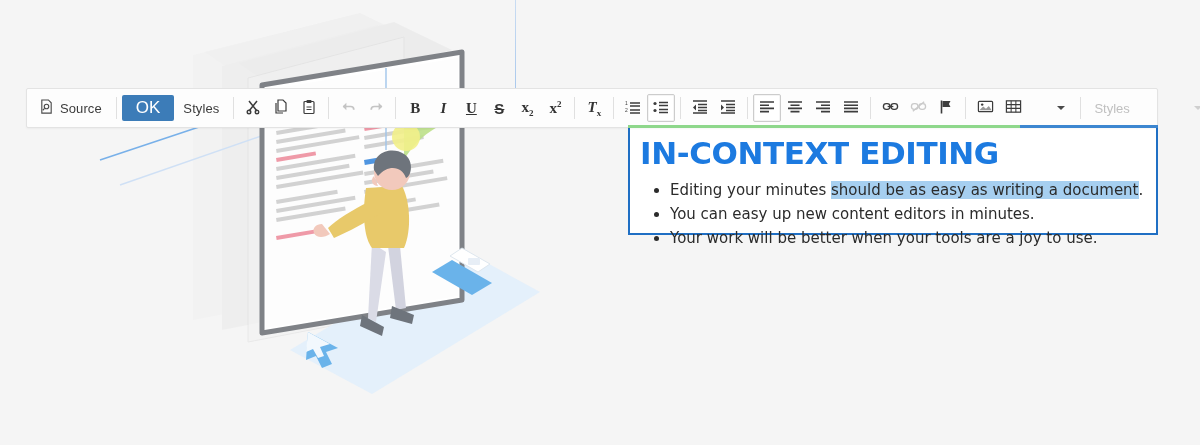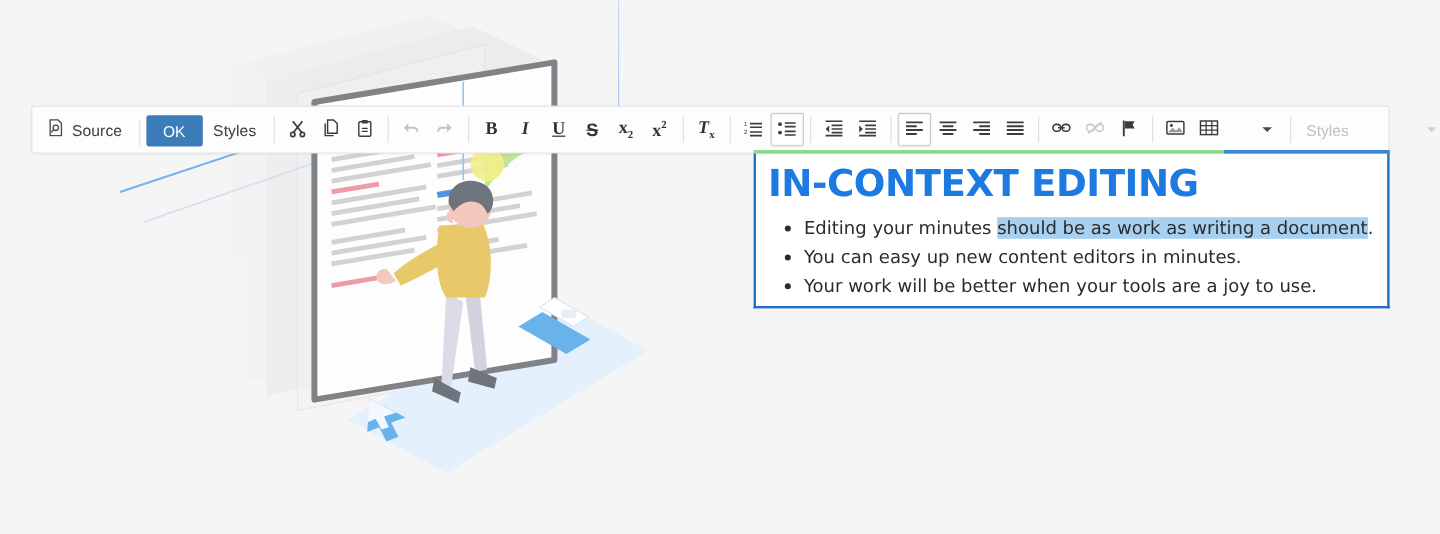--- a/index.html
+++ b/index.html
@@ -21,36 +21,36 @@
   
   .toolbar{
     position:absolute;left:26px;top:88px;width:1132px;height:40px;
     background:#fdfdfd;border:1px solid #e3e3e3;border-radius:2px;
     box-sizing:border-box;
     display:flex;align-items:center;
     padding:0 6px;
     box-shadow:0 1px 2px rgba(0,0,0,.04);
     z-index:5;
   }
-  .tb-group{display:flex;align-items:flex-end;}
+  .tb-group{display:flex;align-items:center;}
   .sep{width:1px;height:22px;background:#e0e0e0;margin:0 5px;flex:none;}
 
   .btn{
     height:28px;min-width:28px;display:flex;align-items:center;justify-content:center;
     border-radius:2px;color:#333;font-size:13px;cursor:pointer;border:1px solid transparent;
     box-sizing:border-box;padding:0 3px;flex:none;
   }
   .btn.active{border:1px solid #ccc;background:#fff;box-shadow:inset 0 0 0 1px #f4f4f4;}
   .btn.disabled{color:#c4c4c4;cursor:default;}
 
   .btn-text{padding:0 8px;font-size:13px;color:#3c3c3c;white-space:nowrap;letter-spacing:.1px;}
   .btn-src{display:flex;align-items:center;gap:6px;padding:0 8px 0 5px;}
   .btn-primary{
     background:#3c7cb8;color:#fff;padding:0 14px;height:26px;border-radius:2px;
-    font-size:13px;display:flex;align-items:center;justify-content:center;font-weight:400;
+    font-size:17px;display:flex;align-items:center;justify-content:center;font-weight:400;
   }
 
   .fmt-icon{font-weight:bold;font-size:15px;font-family:"Liberation Serif",serif;}
   .fmt-icon.it{font-style:italic;font-family:"Liberation Serif",serif;}
   .fmt-icon.un{text-decoration:underline;font-family:"Liberation Serif",serif;}
   .fmt-icon.st{text-decoration:line-through;font-family:"Liberation Sans",sans-serif;font-weight:bold;}
   .sub sub,.sup sup{font-size:9px;font-weight:bold;}
 
   .combo{
     display:flex;align-items:center;justify-content:space-between;
@@ -60,21 +60,21 @@
   .combo.disabled{color:#c0c0c0;cursor:default;}
   .combo .lbl{white-space:nowrap;}
   .caret{width:0;height:0;border-left:4px solid transparent;border-right:4px solid transparent;
          border-top:4px solid #6a6a6a;margin-left:26px;}
   .combo.disabled .caret{border-top-color:#cfcfcf;}
   .caret-only{width:0;height:0;border-left:4px solid transparent;border-right:4px solid transparent;
          border-top:4px solid #4a4a4a;}
 
   
   .content{
-    position:absolute;left:628px;top:125px;width:530px;height:132px;
+    position:absolute;left:628px;top:125px;width:530px;height:110px;
     background:#fff;box-sizing:border-box;
     border:2px solid #1f6fc4;border-top:none;
     z-index:4;
   }
   .progress{
     position:absolute;left:628px;top:125px;width:530px;height:3px;z-index:6;display:flex;
   }
   .progress .done{background:#8ed78b;}
   .progress .rest{background:#3c86d0;flex:1;}
 
@@ -429,21 +429,21 @@
 
   <div class="progress">
     <div class="done" style="width:74%"></div>
     <div class="rest"></div>
   </div>
 
   <div class="content">
     <h1 class="doc-h1">IN-CONTEXT EDITING</h1>
     <ul class="doc-list">
       <li>
-        <span>Editing your minutes </span><span class="sel">should be as work as writing a document</span><span>.</span>
+        <span>Editing your minutes </span><span class="sel">should be as easy as writing a document</span><span>.</span>
       </li>
       <li>
         <span>You can easy up new content editors in minutes.</span>
       </li>
       <li>
         <span>Your work will be better when your tools are a joy to use.</span>
       </li>
     </ul>
   </div>
 

